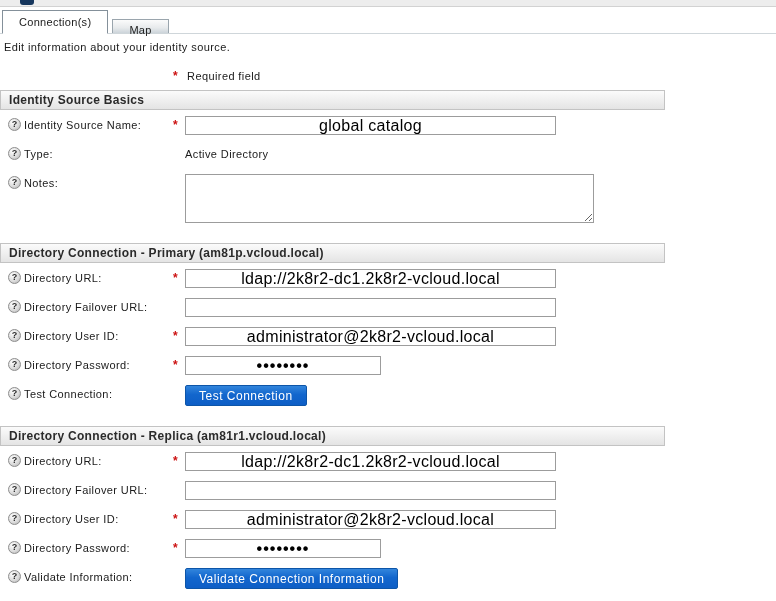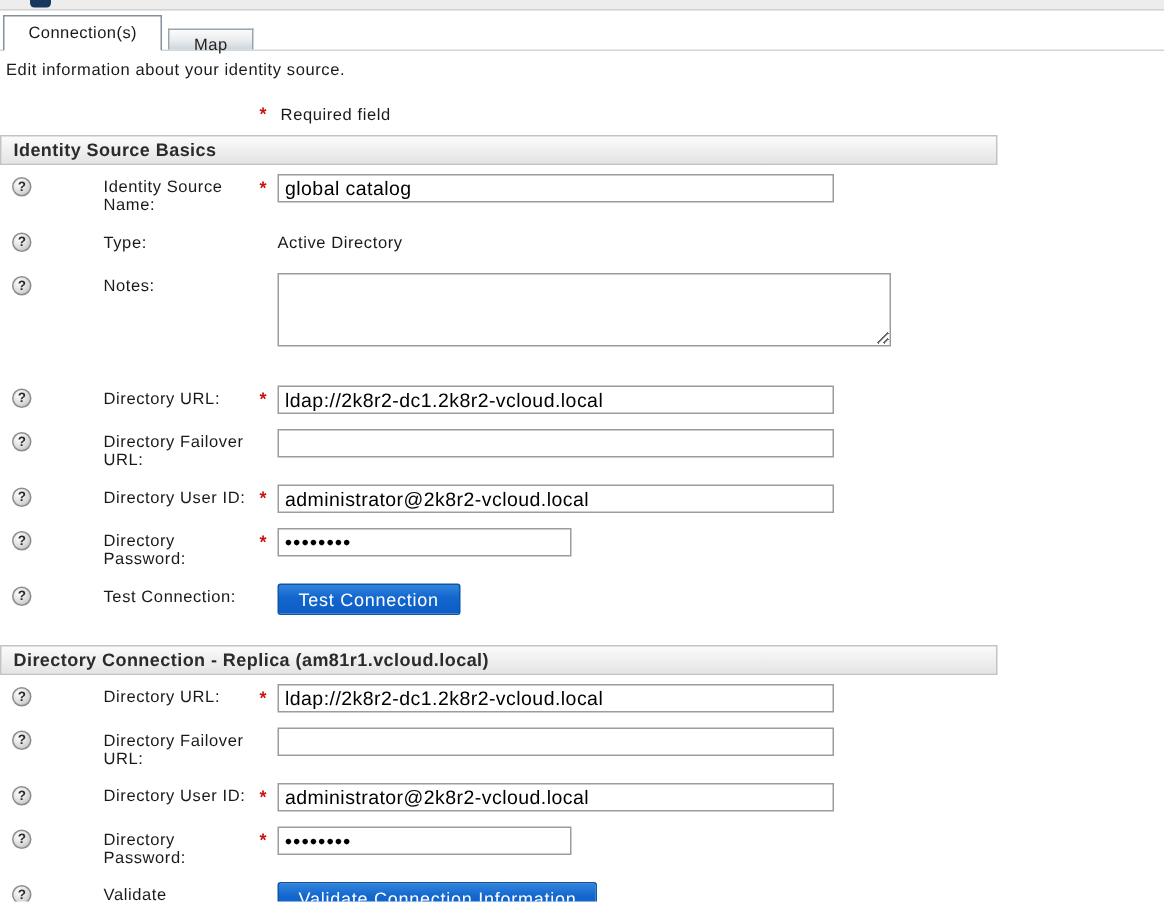--- a/index.html
+++ b/index.html
@@ -113,34 +113,34 @@
     background: radial-gradient(circle at 35% 30%, #ffffff, #d9d9d9 60%, #adadad);
     color: #2b2b2b;
     font-size: 9px;
     font-weight: bold;
     text-align: center;
     line-height: 11px;
   }
   .field-label {
     padding-top: 3px;
     letter-spacing: 0.4px;
-    margin-left: 45px;
   }
   .row .req-star { margin: 0; padding-top: 2px; }
 
   input[type="text"] {
     width: 371px;
     height: 19px;
     border: 1px solid #9c9c9c;
     padding: 1px 4px;
     font-family: "Liberation Sans", sans-serif;
-    font-size: 13px;
+    font-size: 16px;
     color: #000;
     letter-spacing: 0.3px;
     background: #fff;
+    text-align: center;
   }
   input.password {
     width: 196px;
     letter-spacing: 1px;
     font-weight: bold;
   }
   textarea {
     width: 409px;
     height: 49px;
     border: 1px solid #9c9c9c;
@@ -206,20 +206,21 @@
       <span class="help-icon">?</span>
       <span class="field-label">Notes:</span>
       <span></span>
       <textarea style=""></textarea>
     </div>
 
   </div>
 </div>
 
 <div class="section">
+  <div class="section-header">Directory Connection - Primary (am81p.vcloud.local)</div>
   <div class="rows">
 
     <div class="row">
       <span class="help-icon">?</span>
       <span class="field-label">Directory URL:</span>
       <span class="req-star">*</span>
       <input type="text" value="ldap://2k8r2-dc1.2k8r2-vcloud.local" style="">
     </div>
 
     <div class="row">

